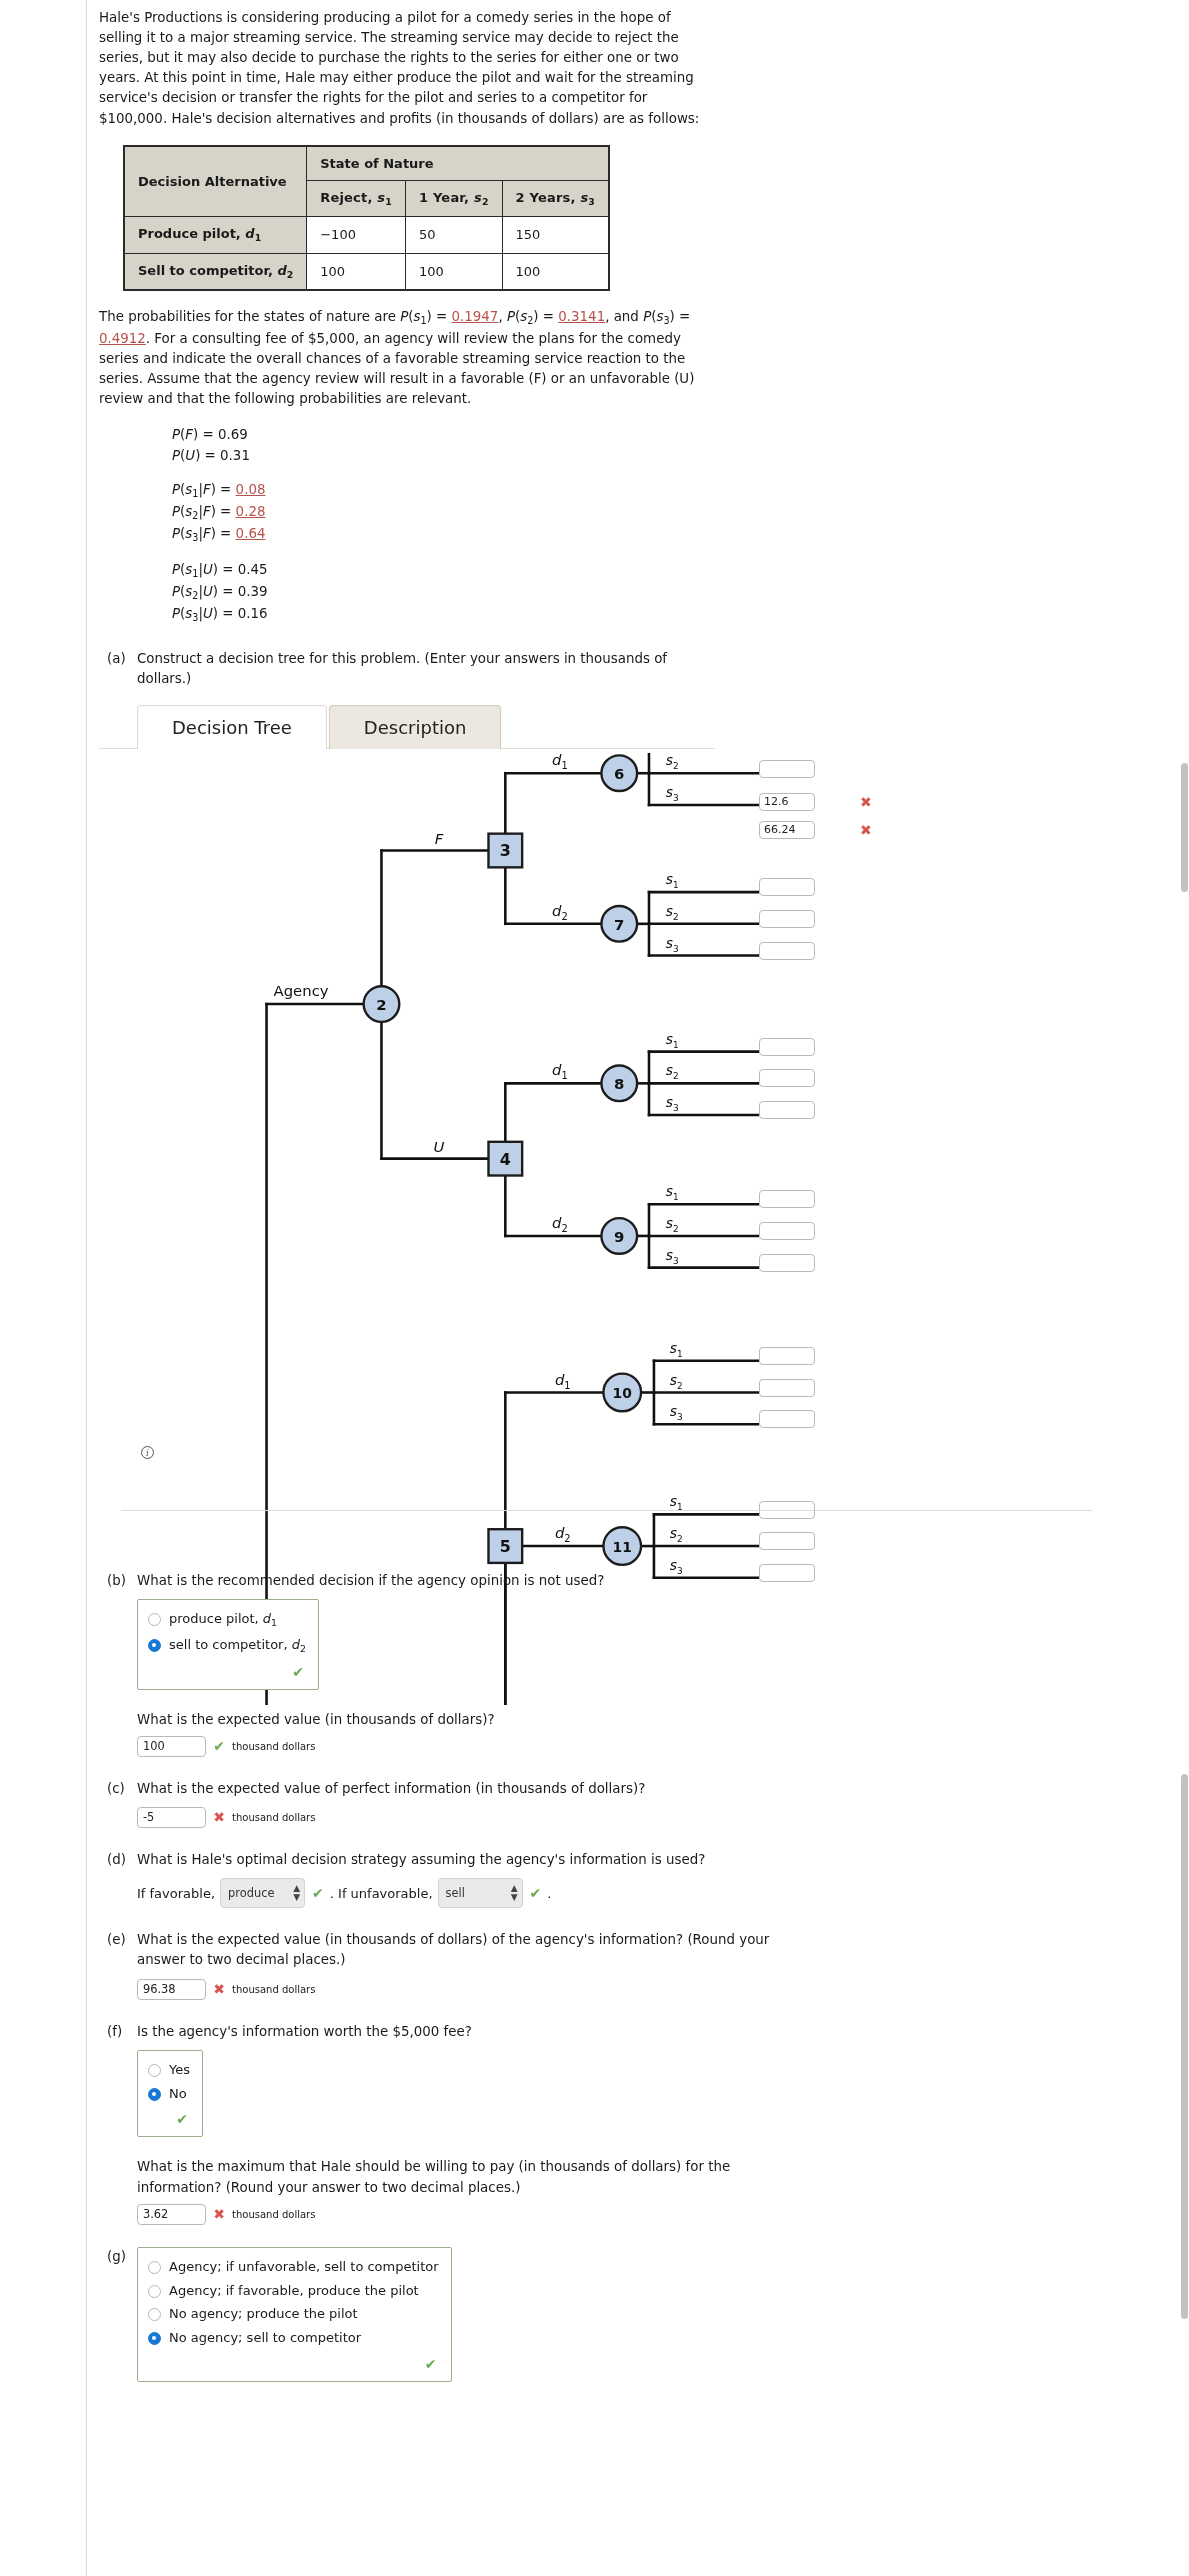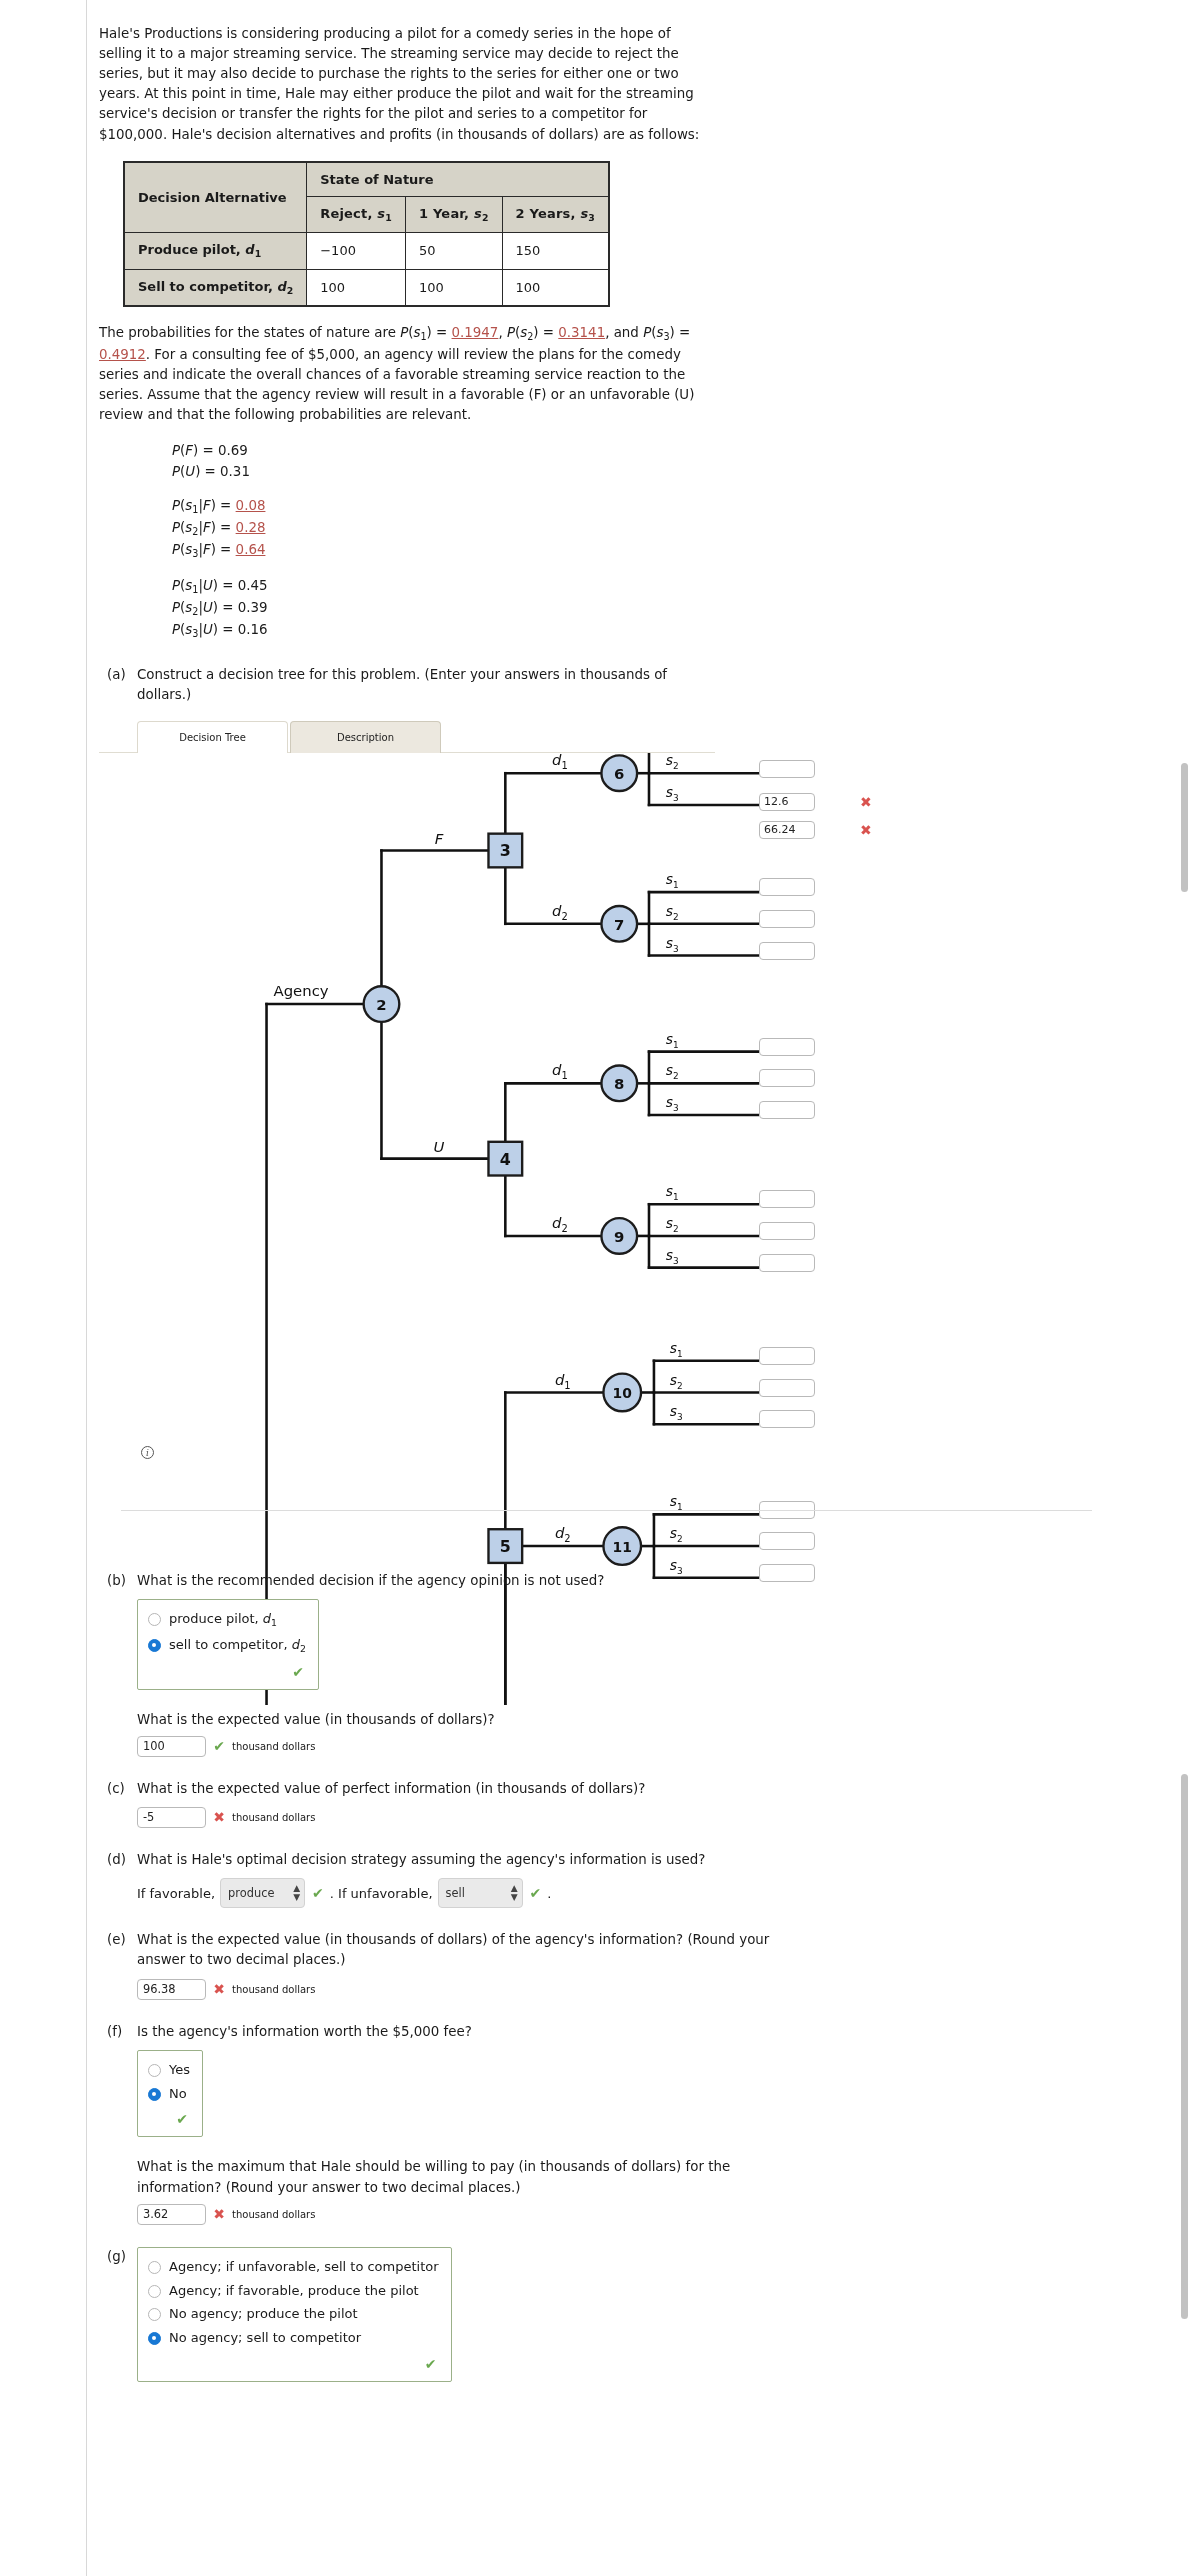--- a/index.html
+++ b/index.html
@@ -20,21 +20,21 @@
   }
   .left-rule {
     position:absolute;
     left:86px; top:0; bottom:0;
     width:1px;
     background:#d8d8d8;
   }
   .content {
     margin-left:99px;
     margin-right:474px;
-    padding-top:24px;
+    padding-top:8px;
   }
   p.intro { margin:0 0 16px 0; text-align:left; }
   i, em { font-style:italic; }
   .subn { font-size:0.72em; vertical-align:-0.35em; font-style:normal; }
   .red { color:#b5524b;text-decoration:underline; }
 
   
   .table-wrap { margin:12px 0 16px 0; padding-left:24px; }
   table.payoff {
     border-collapse:collapse;
@@ -64,21 +64,21 @@
   .q-body { flex:1 1 auto; }
   .q-text { margin:0 0 8px 0; }
   .sub-q { margin:20px 0 6px 0; }
 
   
   .tabs { display:flex; margin:8px 0 0 38px; position:relative; z-index:2; }
   .tab {
     border:1px solid #cfcabb;
     border-bottom:none;
     padding:8px 34px;
-    font-size:10px;
+    font-size:18px;
     border-radius:4px 4px 0 0;
     background:#ece8df;
     color:#222;
     margin-right:2px;
     min-width:151px;
     text-align:center;
   }
   .tab.active { background:#ffffff; border-color:#ddd9cd; }
   .tabs-rule { height:1px; background:#e0ddd2; margin-left:0px; margin-top:-1px; }
 

